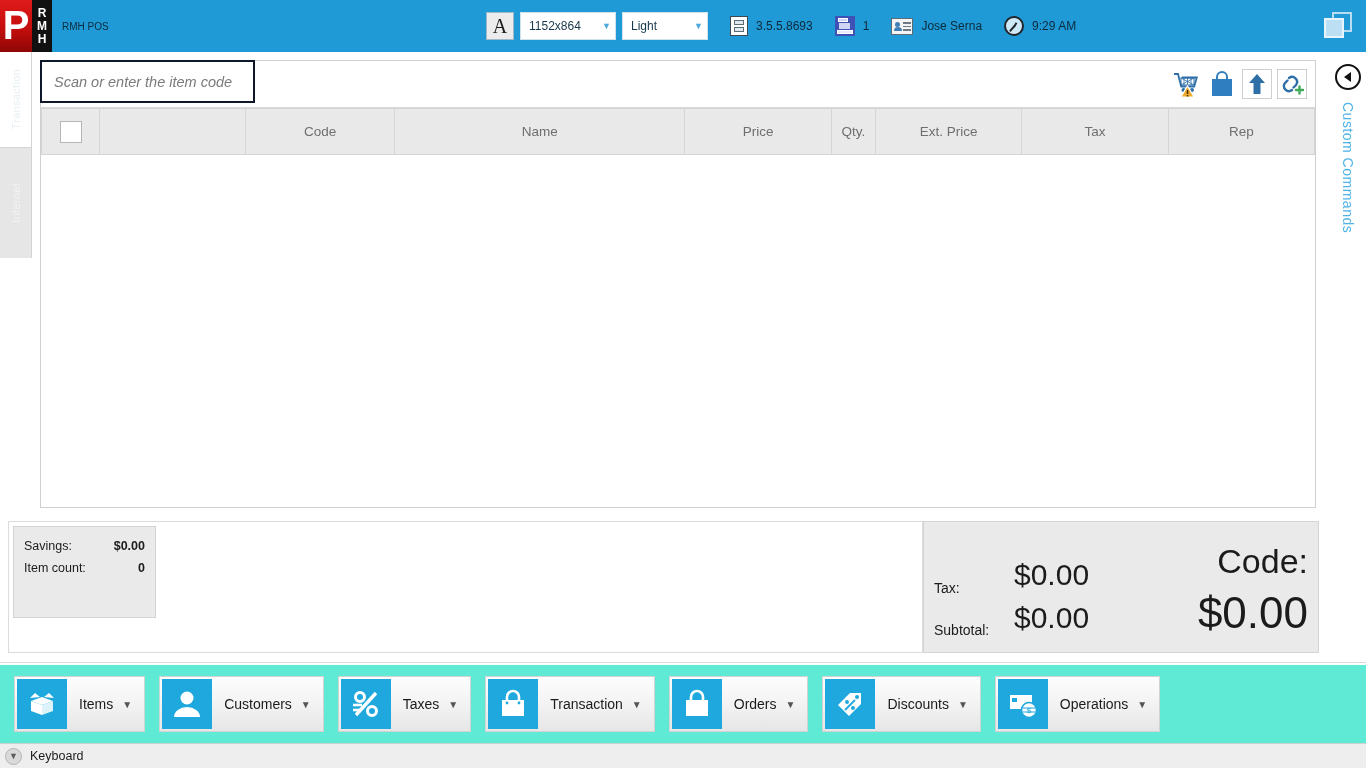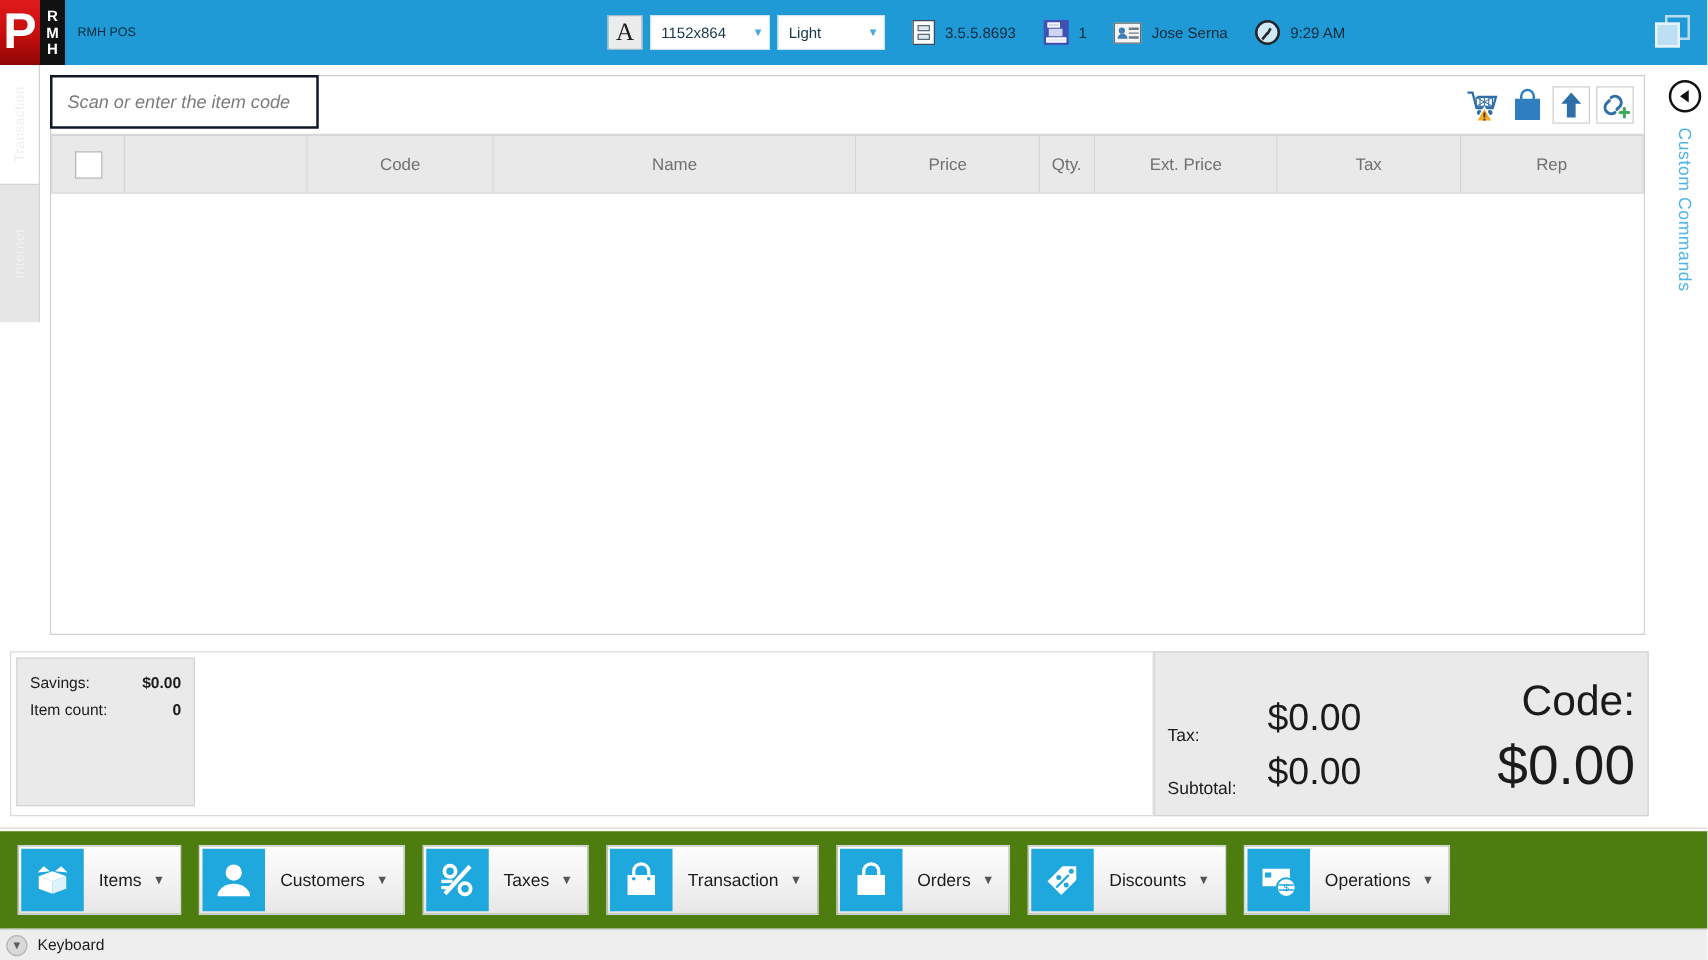--- a/index.html
+++ b/index.html
@@ -288,21 +288,21 @@
   }
 
   
   .summary-left {
     position: absolute; left: 8px; top: 521px;
     width: 915px; height: 132px;
     background: #ffffff; border: 1px solid #dcdcdc;
   }
   .savings-box {
     position: absolute; left: 4px; top: 4px;
-    width: 143px; height: 119px;
+    width: 143px; height: 92px;
     background: #eaeaea; border: 1px solid #d4d4d4;
     padding: 12px 10px 0 10px;
   }
   .srow {
     display: flex; justify-content: space-between;
     font-size: 12.5px; color: #1b1b1b;
     margin-bottom: 8px;
   }
   .srow b { font-weight: bold; }
 
@@ -319,21 +319,21 @@
   .tot-total-val { position: absolute; right: 10px; top: 66px;  font-size: 44px; color: #1b1b1b; }
 
   
   .bottom-sep {
     position: absolute; left: 0; top: 662px; width: 1366px; height: 1px;
     background: #d9d9d9;
   }
   .bottombar {
     position: absolute; left: 0; top: 665px;
     width: 1366px; height: 78px;
-    background: #4d7c0f;
+    background: #5eead4;
     display: flex; align-items: center;
     padding-left: 14px; gap: 14px;
   }
   .tbtn {
     height: 56px;
     background: linear-gradient(180deg,#fdfdfd 0%, #f3f3f3 50%, #e6e6e6 100%);
     border: 1px solid #d2d2d2;
     display: flex; align-items: center;
     padding-right: 12px;
     cursor: pointer;

